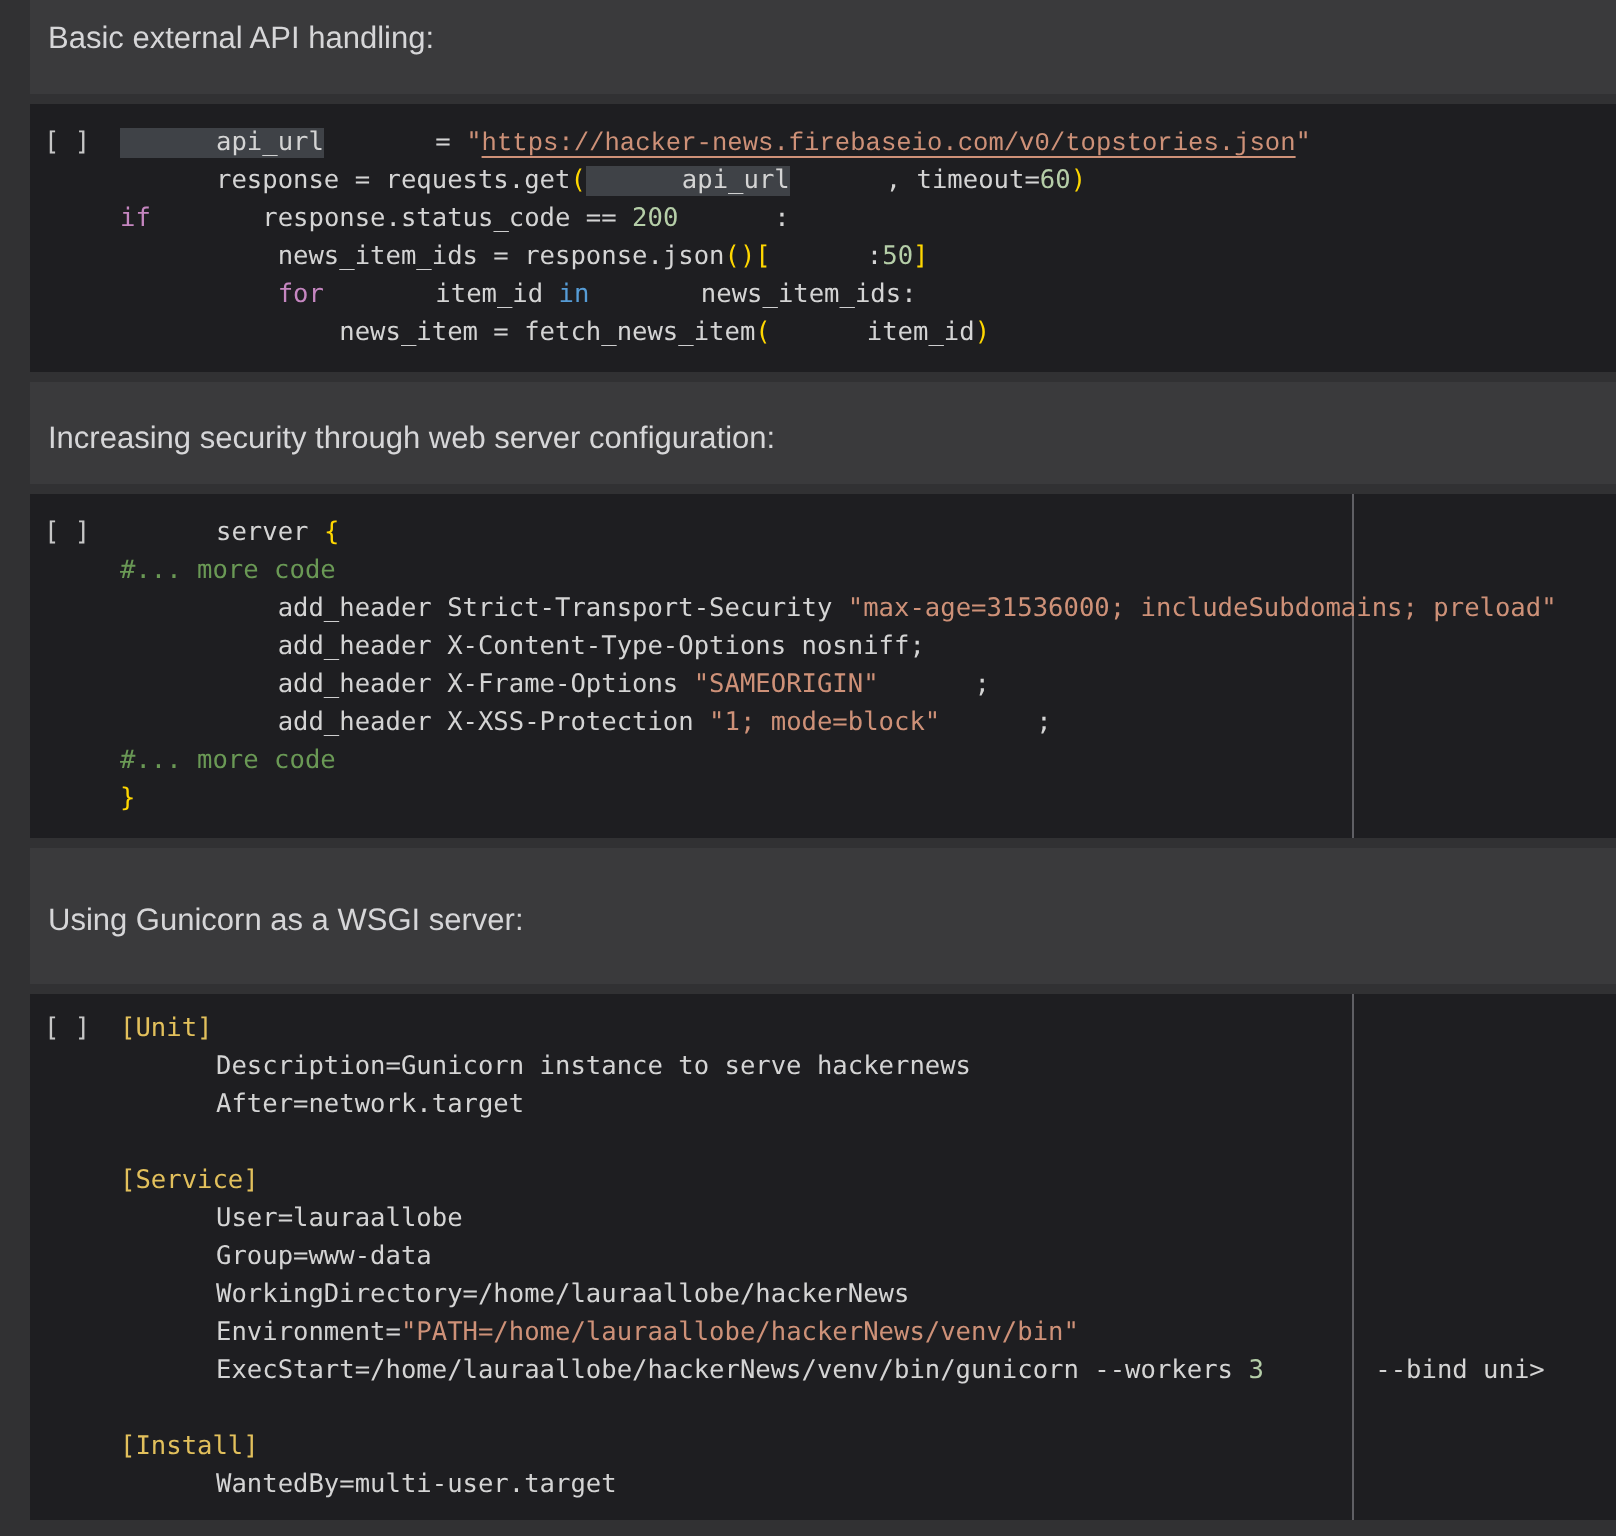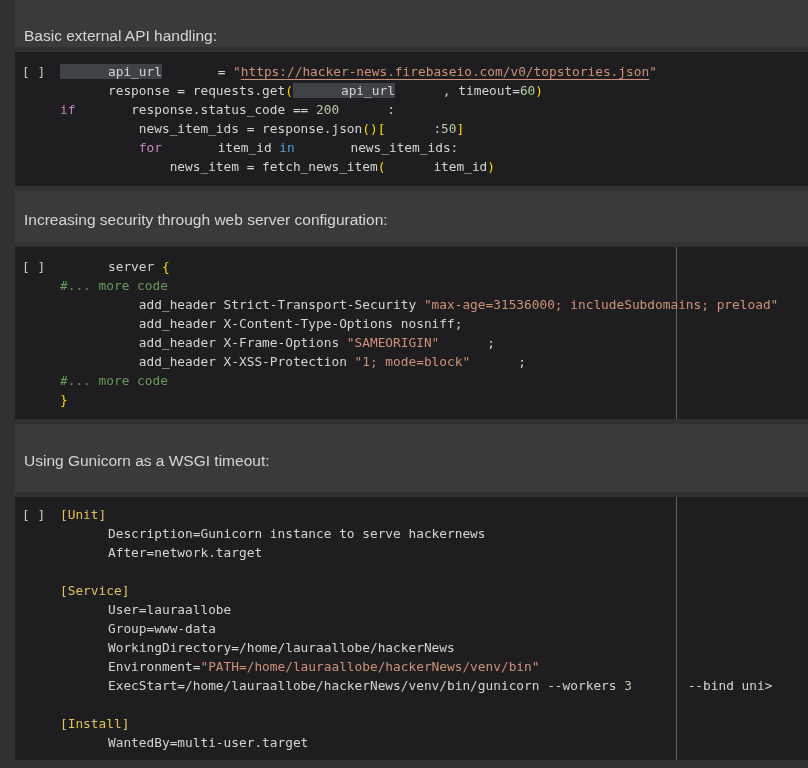--- a/index.html
+++ b/index.html
@@ -14,21 +14,21 @@
   .md-cell{
     margin-left:15px;
     background:var(--md-bg);
     color:var(--md-fg);
     font-size:15.5px;
     line-height:22px;
     padding-left:9px;
     box-sizing:border-box;
   }
   .md-cell .md-text{display:block;}
-  #md1{height:47px;padding-top:25px;margin-bottom:5px;}
+  #md1{height:47px;padding-top:9px;margin-bottom:5px;}
   #md2{height:51px;padding-top:18px;margin-top:5px;margin-bottom:5px;}
   #md3{height:68px;padding-top:26px;margin-top:5px;margin-bottom:5px;}
 
   
   .code-cell{
     margin-left:15px;
     background:var(--cell-bg);
     position:relative;
     display:flex;
     align-items:flex-start;
@@ -64,21 +64,21 @@
     z-index:0;
   }
   .code-area,.gutter{position:relative;z-index:1;}
 
   
   .tok-plain{color:var(--code-fg);padding-left:48px;}
   .tok-kw{color:var(--kw);text-align:center;}
   .tok-kwb{color:var(--kwb);}
   .tok-num{color:var(--num);}
   .tok-str{color:var(--str);}
-  .tok-link{color:var(--str);text-decoration:underline;text-underline-offset:3px;}
+  .tok-link{color:var(--str);text-decoration:underline;text-underline-offset:3px;font-family:Liberation Mono, monospace;}
   .tok-com{color:var(--com);}
   .tok-brk{color:var(--brk);}
   .tok-sec{color:var(--sec);}
   .tok-hl{background:var(--word-hl);}
 </style>
 </head>
 <body>
 
 <div class="md-cell" id="md1">
   <span class="md-text">Basic external API handling:</span>
@@ -93,20 +93,20 @@
   <span class="md-text">Increasing security through web server configuration:</span>
 </div>
 
 <div class="code-cell pad10">
   <div class="ruler"></div>
   <div class="gutter">[ ]</div>
   <div class="code-area"><div class="code-line"><span class="tok-plain">server </span><span class="tok-brk">{</span></div><div class="code-line"><span class="tok-com">#... more code</span></div><div class="code-line"><span class="tok-plain">    add_header Strict-Transport-Security </span><span class="tok-str">"max-age=31536000; includeSubdomains; preload"</span><span class="tok-plain"> always;</span></div><div class="code-line"><span class="tok-plain">    add_header X-Content-Type-Options nosniff;</span></div><div class="code-line"><span class="tok-plain">    add_header X-Frame-Options </span><span class="tok-str">"SAMEORIGIN"</span><span class="tok-plain">;</span></div><div class="code-line"><span class="tok-plain">    add_header X-XSS-Protection </span><span class="tok-str">"1; mode=block"</span><span class="tok-plain">;</span></div><div class="code-line"><span class="tok-com">#... more code</span></div><div class="code-line"><span class="tok-brk">}</span></div></div>
 </div>
 
 <div class="md-cell" id="md3">
-  <span class="md-text">Using Gunicorn as a WSGI timeout:</span>
+  <span class="md-text">Using Gunicorn as a WSGI server:</span>
 </div>
 
 <div class="code-cell pad8">
   <div class="ruler"></div>
   <div class="gutter">[ ]</div>
   <div class="code-area"><div class="code-line"><span class="tok-sec">[Unit]</span></div><div class="code-line"><span class="tok-plain">Description=Gunicorn instance to serve hackernews</span></div><div class="code-line"><span class="tok-plain">After=network.target</span></div><div class="code-line">&nbsp;</div><div class="code-line"><span class="tok-sec">[Service]</span></div><div class="code-line"><span class="tok-plain">User=lauraallobe</span></div><div class="code-line"><span class="tok-plain">Group=www-data</span></div><div class="code-line"><span class="tok-plain">WorkingDirectory=/home/lauraallobe/hackerNews</span></div><div class="code-line"><span class="tok-plain">Environment=</span><span class="tok-str">"PATH=/home/lauraallobe/hackerNews/venv/bin"</span></div><div class="code-line"><span class="tok-plain">ExecStart=/home/lauraallobe/hackerNews/venv/bin/gunicorn --workers </span><span class="tok-num">3</span><span class="tok-plain"> --bind uni&gt;</span></div><div class="code-line">&nbsp;</div><div class="code-line"><span class="tok-sec">[Install]</span></div><div class="code-line"><span class="tok-plain">WantedBy=multi-user.target</span></div></div>
 </div>
 
 </body></html>

